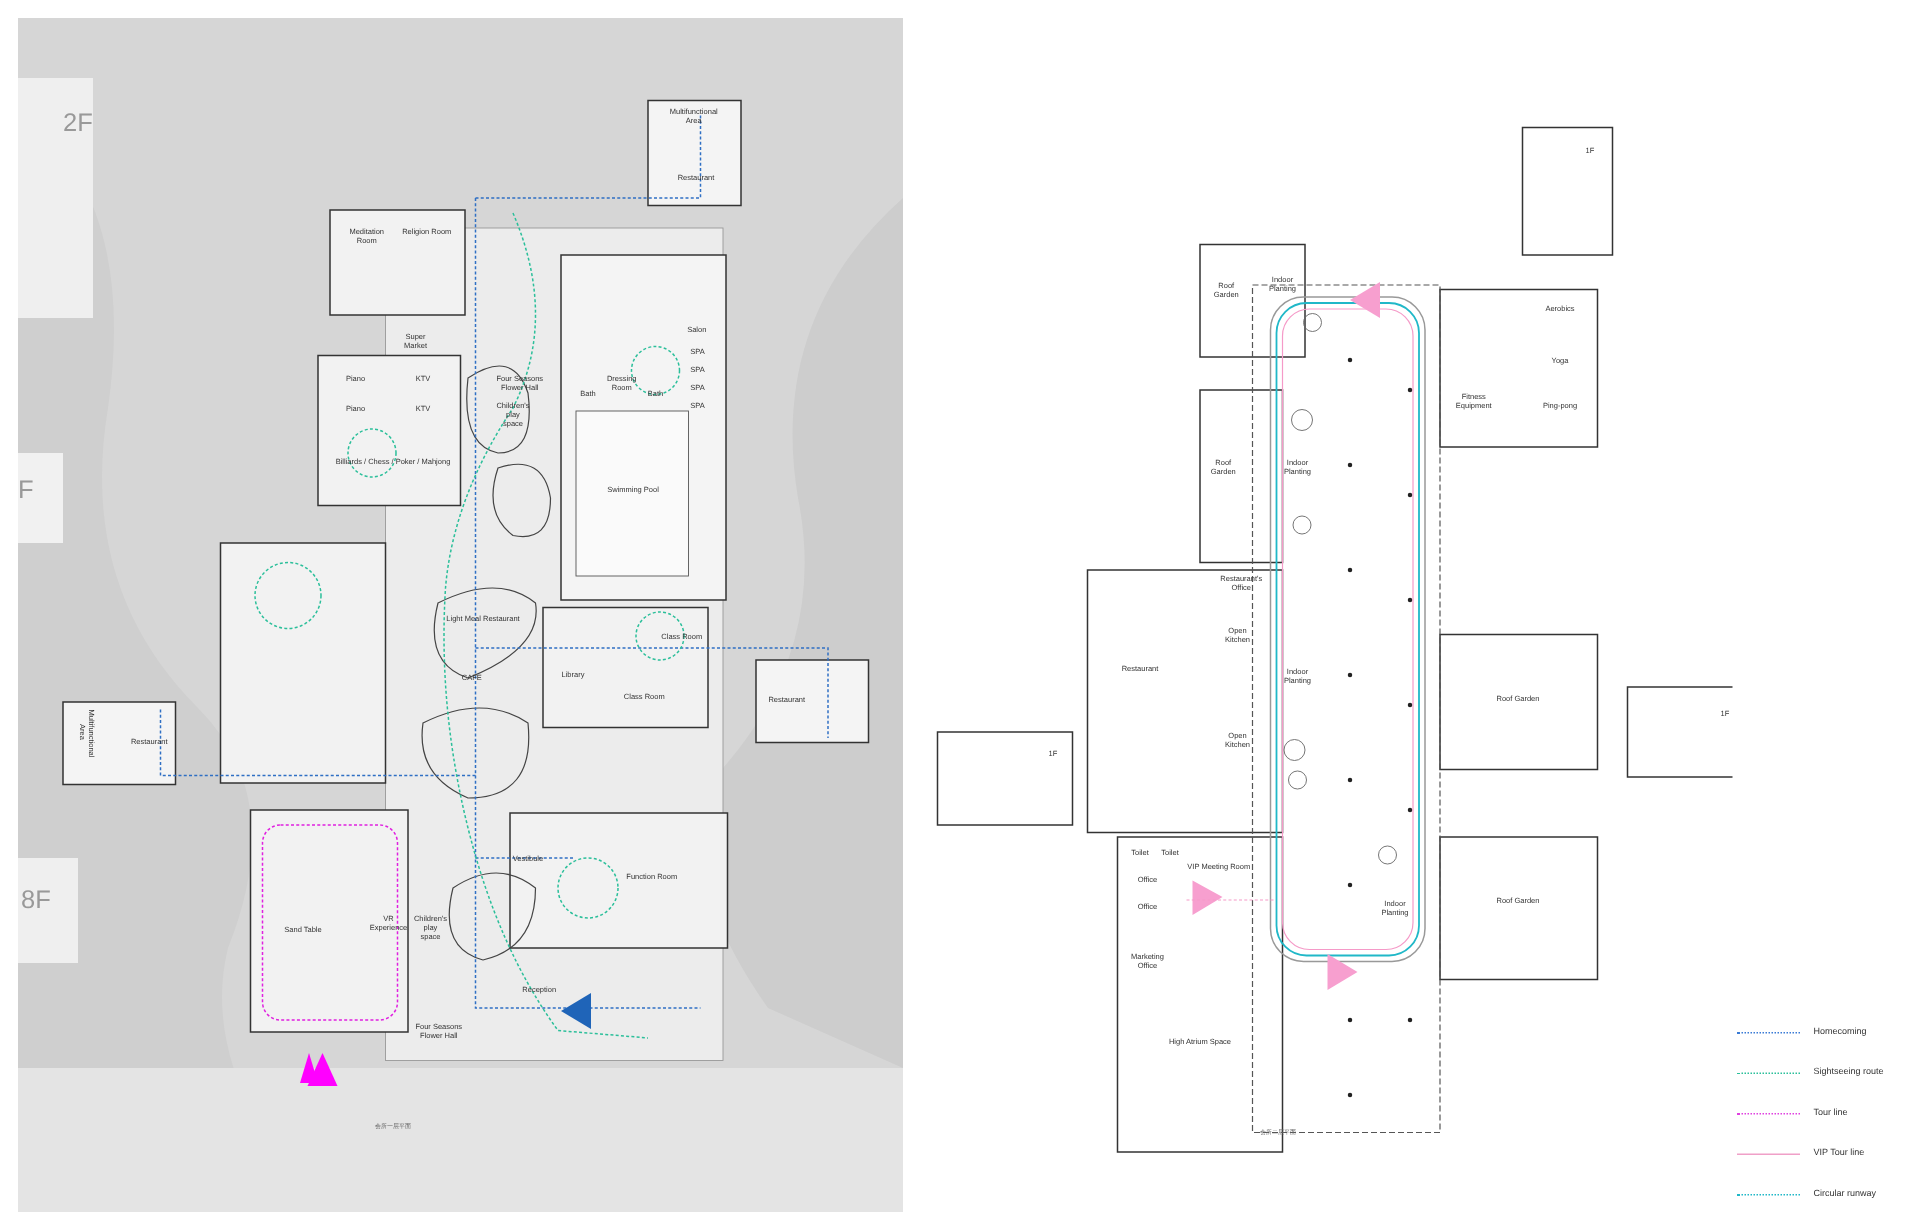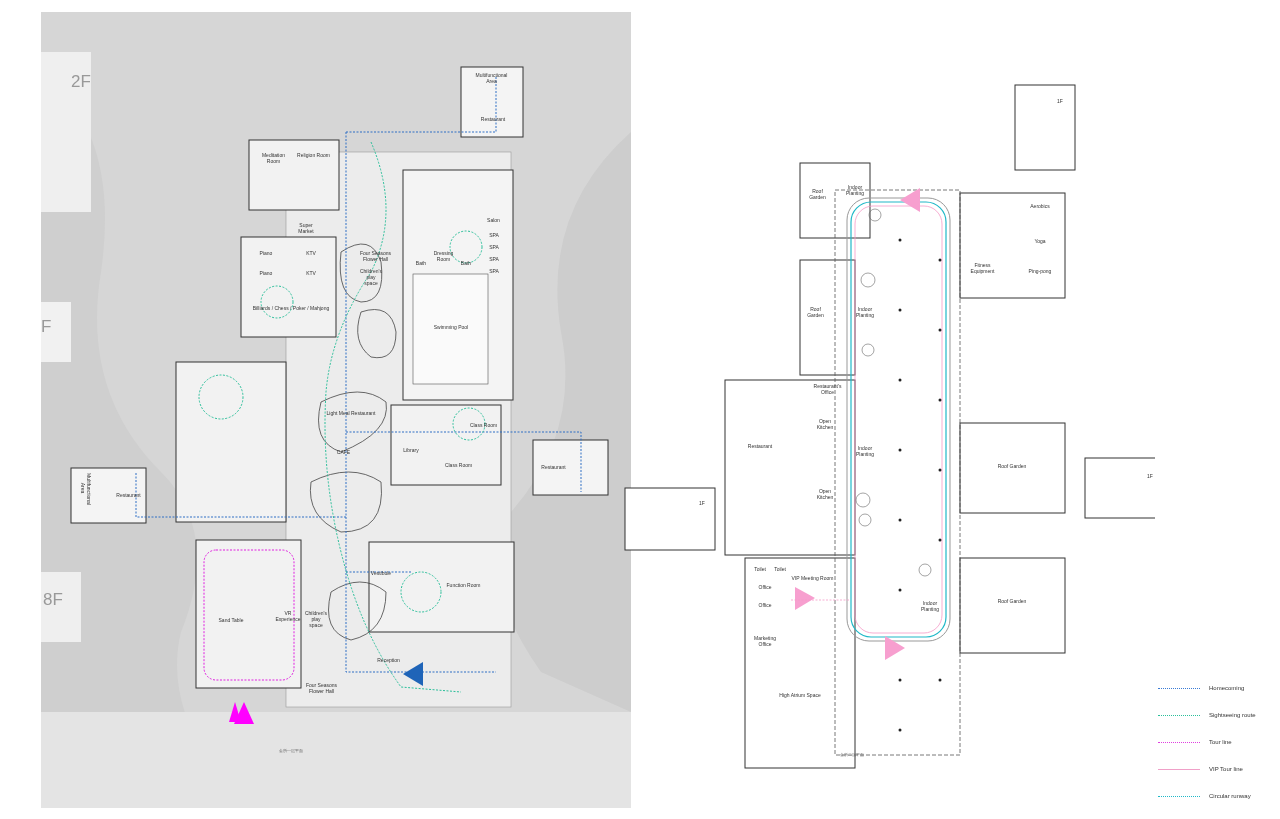--- a/index.html
+++ b/index.html
@@ -1,19 +1,19 @@
 <!DOCTYPE html>
 <html><head>
 <meta charset="utf-8">
 <style>
   html, body { margin: 0; padding: 0; background: #ffffff; }
   body { width: 1280px; height: 819px; position: relative; overflow: hidden;
          font-family: "Liberation Sans", sans-serif; }
   .plan-left { position: absolute; left: 12px; top: 12px; width: 590px; height: 796px;
-               background: #d9d9d9; overflow: hidden; margin-left: 29px; }
+               background: #d9d9d9; overflow: hidden; }
   .plan-right { position: absolute; left: 615px; top: 80px; width: 540px; height: 700px; }
   svg { position: absolute; left: 0; top: 0; }
   .lbl { position: absolute; font-size: 5px; color: #333; text-align: center; line-height: 6px; white-space: pre-line; }
   .floor-tag { position: absolute; font-size: 17px; color: #999; }
   .caption { position: absolute; font-size: 4px; color: #666; }
   .legend { position: absolute; left: 1158px; top: 678px; width: 120px; }
   .legend-row { position: relative; height: 20px; display: flex; align-items: center; margin-bottom: 0px; }
   .legend-line { width: 42px; height: 0; border-top: 1.5px dotted; margin-right: 9px; }
   .legend-label { font-size: 6px; color: #333; }
 </style>

